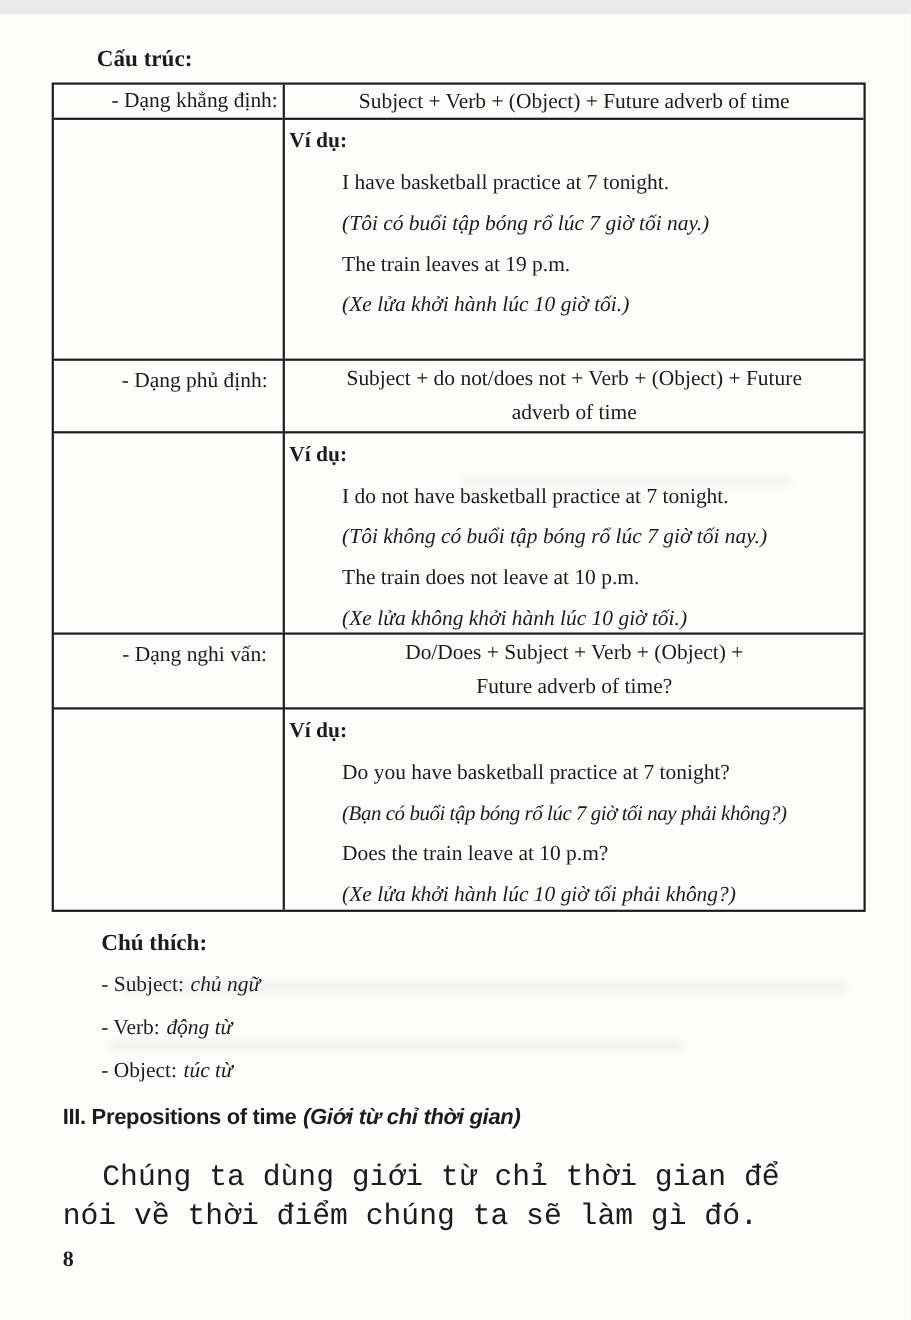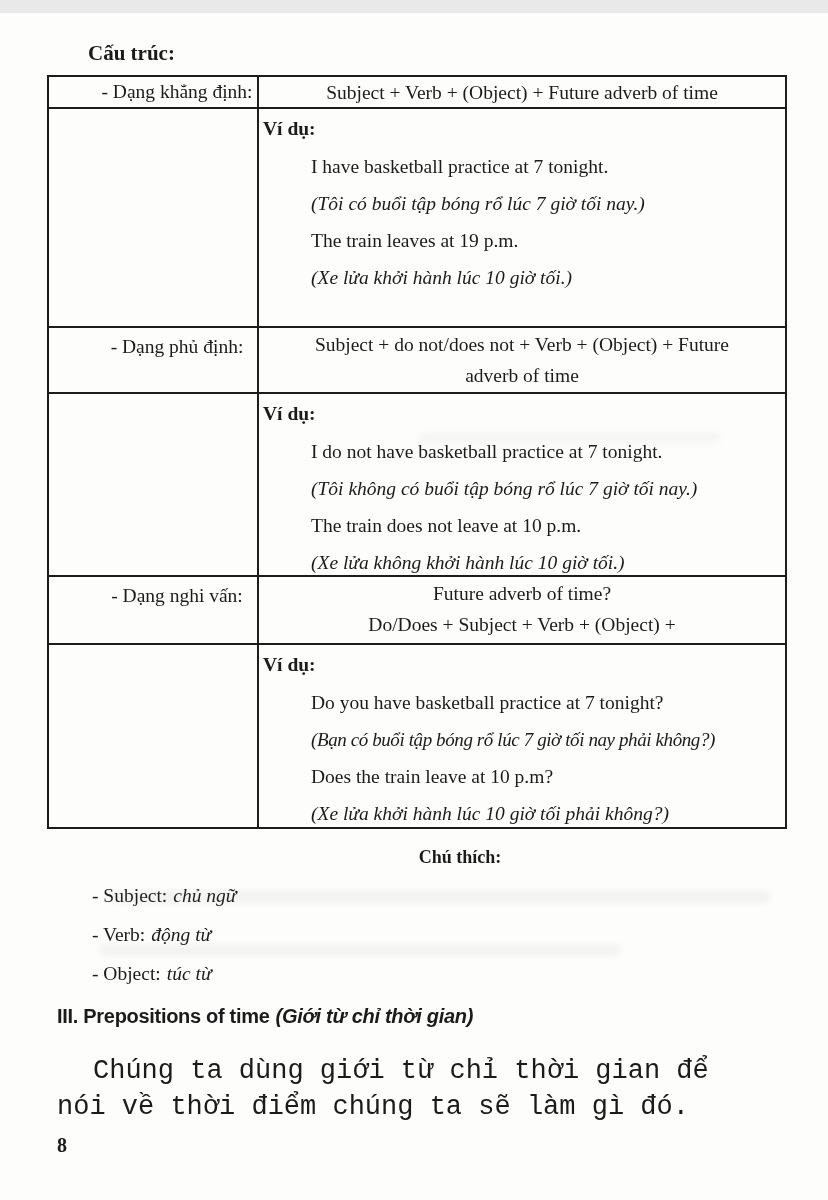--- a/index.html
+++ b/index.html
@@ -72,24 +72,23 @@
   .ex-line {
     margin:14px 0 0 48px;
     line-height:23px;
   }
   .ex-line.vi { font-style:italic; }
   .ex-line.tight { letter-spacing:-0.4px; font-size:19px; }
 
   
   .notes-heading {
     margin:16px 0 0 92px;
-    font-size:18px;
-    font-weight:bold;
-    line-height:24px;
-    text-align:center;
+    font-size:21px;
+    font-weight:bold;
+    line-height:24px;
   }
   .note-item {
     margin:15px 0 0 92px;
     font-size:19.5px;
     line-height:24px;
   }
   .note-def { font-style:italic; margin-left:6px; }
 
   
   .section-heading {
@@ -168,22 +167,22 @@
     <div class="cell bt bl example-cell">
       <div class="ex-title">Ví dụ:</div>
       <div class="ex-line en">I do not have basketball practice at 7 tonight.</div>
       <div class="ex-line vi">(Tôi không có buổi tập bóng rổ lúc 7 giờ tối nay.)</div>
       <div class="ex-line en">The train does not leave at 10 p.m.</div>
       <div class="ex-line vi">(Xe lửa không khởi hành lúc 10 giờ tối.)</div>
     </div>
 
     <div class="cell bt label-cell">- Dạng nghi vấn:</div>
     <div class="cell bt bl formula-cell">
+      <div class="formula-line">Do/Does + Subject + Verb + (Object) +</div>
       <div class="formula-line">Future adverb of time?</div>
-      <div class="formula-line">Do/Does + Subject + Verb + (Object) +</div>
     </div>
 
     <div class="cell bt"></div>
     <div class="cell bt bl example-cell">
       <div class="ex-title">Ví dụ:</div>
       <div class="ex-line en">Do you have basketball practice at 7 tonight?</div>
       <div class="ex-line vi tight">(Bạn có buổi tập bóng rổ lúc 7 giờ tối nay phải không?)</div>
       <div class="ex-line en">Does the train leave at 10 p.m?</div>
       <div class="ex-line vi">(Xe lửa khởi hành lúc 10 giờ tối phải không?)</div>
     </div>

